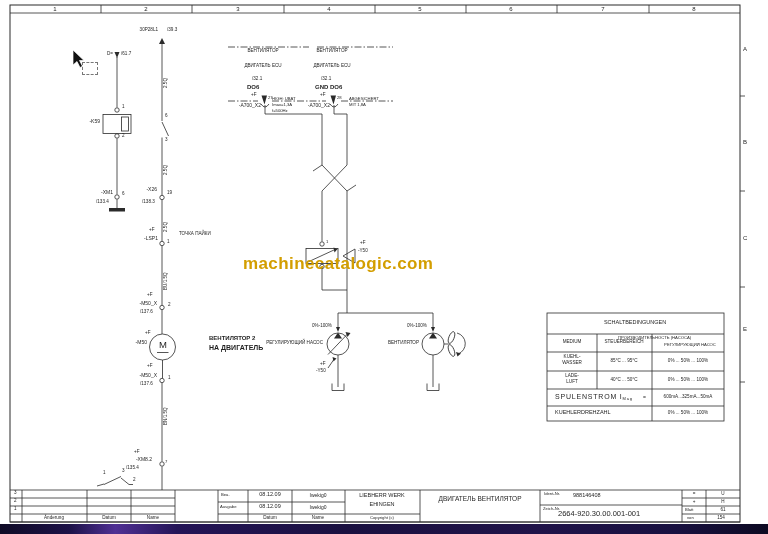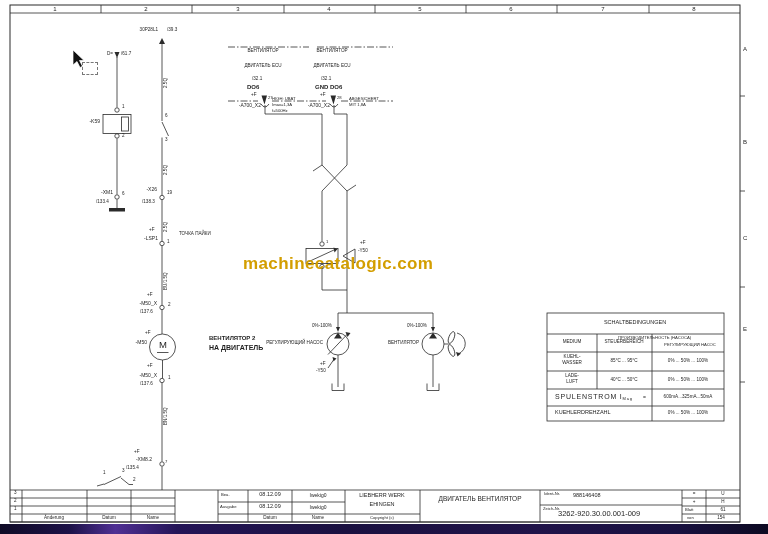--- a/index.html
+++ b/index.html
@@ -332,21 +332,21 @@
 
   <div class="lbl s55 ctr" style="left:382px;top:493px">LIEBHERR WERK</div>
   <div class="lbl s55 ctr" style="left:382px;top:502px">EHINGEN</div>
   <div class="lbl s4 ctr" style="left:382px;top:516px">Copyright (c)</div>
 
   <div class="lbl s65 ctr" style="left:480px;top:496px">ДВИГАТЕЛЬ ВЕНТИЛЯТОР</div>
 
   <div class="lbl s4" style="left:544px;top:491.5px">Ident-Nr.</div>
   <div class="lbl s55" style="left:573px;top:493px">988146408</div>
   <div class="lbl s4" style="left:543px;top:506.5px">Zeich-Nr.</div>
-  <div class="lbl s75" style="left:558px;top:510px">3262-920.30.00.001-009</div>
+  <div class="lbl s75" style="left:558px;top:510px">2664-920.30.00.001-001</div>
 
   <div class="lbl s45 ctr" style="left:694px;top:491.5px">=</div>
   <div class="lbl s45 ctr" style="left:723px;top:491.5px">U</div>
   <div class="lbl s45 ctr" style="left:694px;top:499.5px">+</div>
   <div class="lbl s45 ctr" style="left:723px;top:499.5px">H</div>
   <div class="lbl s4" style="left:685px;top:508px">Blatt</div>
   <div class="lbl s45 ctr" style="left:723px;top:507.5px">61</div>
   <div class="lbl s4" style="left:687px;top:516px">von</div>
   <div class="lbl s45 ctr" style="left:721px;top:515.5px">154</div>
 

